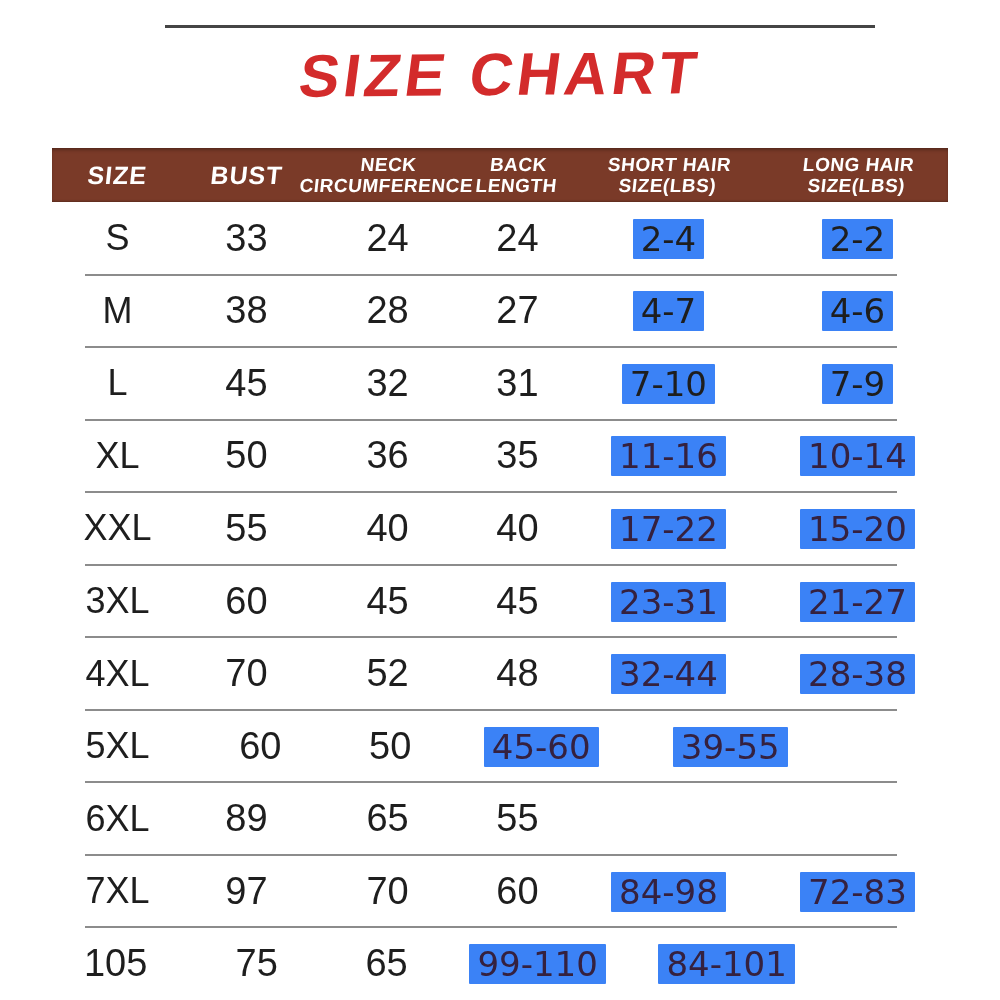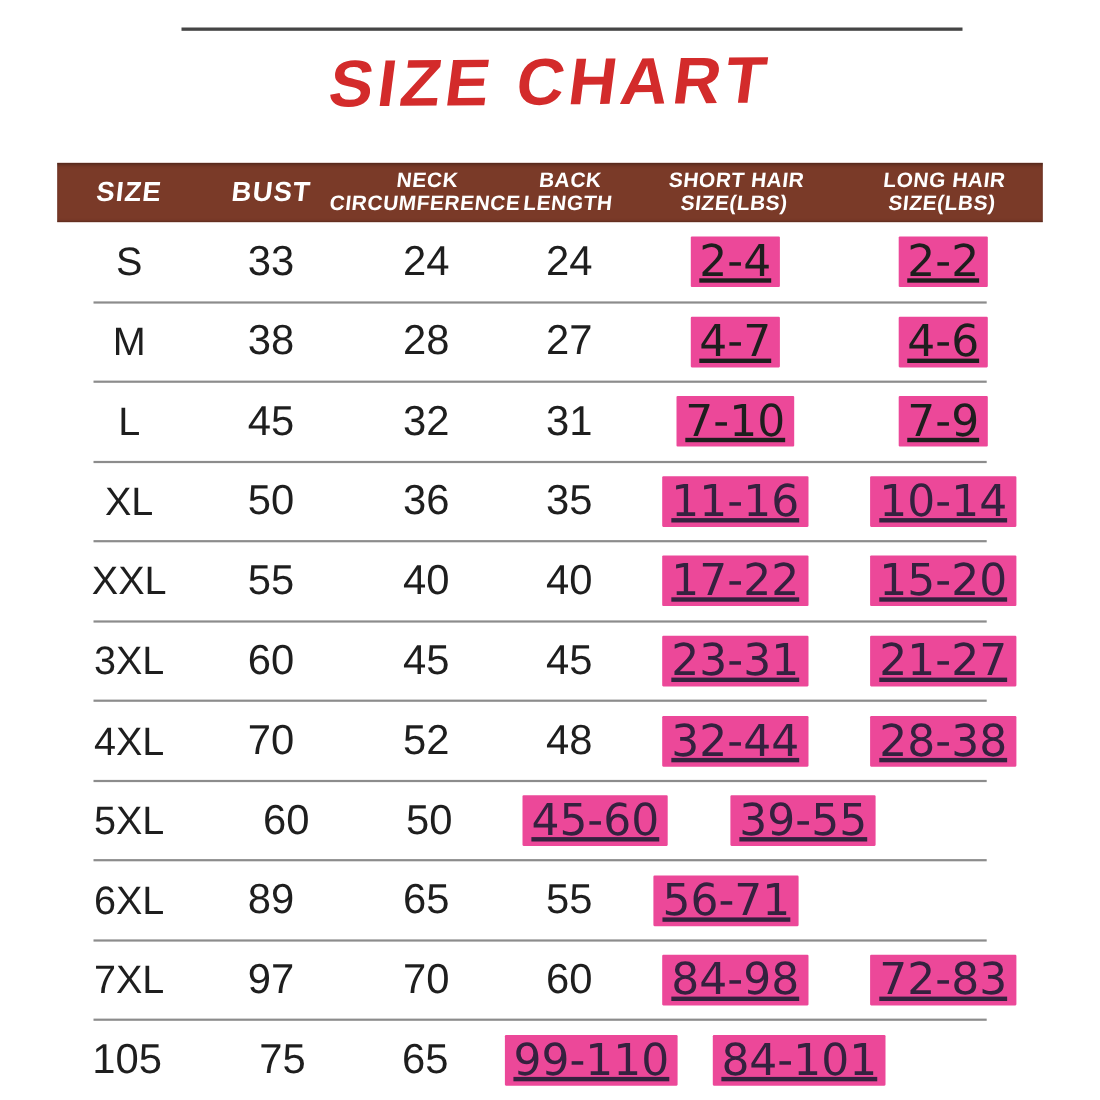--- a/index.html
+++ b/index.html
@@ -50,22 +50,22 @@
   .tr { flex: 1; display: flex; align-items: center; position: relative; }
   .tr:not(:last-child)::after {
     content: ""; position: absolute; left: 33px; right: 51px; bottom: -1px;
     height: 2px; background: #8c8c8c;
   }
 
   .td { text-align: center; font-size: 38px; color: #1e1e1e; letter-spacing: 0px; }
   .td.c1 { font-size: 36px; }
   .td .hair {
     font-family: "DejaVu Sans", sans-serif;
-    font-size: 40px; color: #1e1e1e;
-    background: #ec4899; padding: 0px 8px; border-radius: 1px; text-decoration: underline;
+    font-size: 34px; color: #1e1e1e;
+    background: #3b82f6; padding: 0px 8px; border-radius: 1px;
   }
   .td .hair.purple { color: #35213f; }
 </style>
 </head>
 <body>
 
 <div class="page">
 
   <div class="top-rule"></div>
 
@@ -160,21 +160,20 @@
           <div class="td c3"><span>60</span></div>
           <div class="td c4"><span>50</span></div>
           <div class="td c5"><span class="hair purple">45-60</span></div>
           <div class="td c6"><span class="hair purple">39-55</span></div>
         </div>
         <div class="tr">
           <div class="td c1"><span>6XL</span></div>
           <div class="td c2"><span>89</span></div>
           <div class="td c3"><span>65</span></div>
           <div class="td c4"><span>55</span></div>
-          <div class="td c6"><span class="hair purple">56-71</span></div>
         </div>
         <div class="tr">
           <div class="td c1"><span>7XL</span></div>
           <div class="td c2"><span>97</span></div>
           <div class="td c3"><span>70</span></div>
           <div class="td c4"><span>60</span></div>
           <div class="td c5"><span class="hair purple">84-98</span></div>
           <div class="td c6"><span class="hair purple">72-83</span></div>
         </div>
         <div class="tr">

